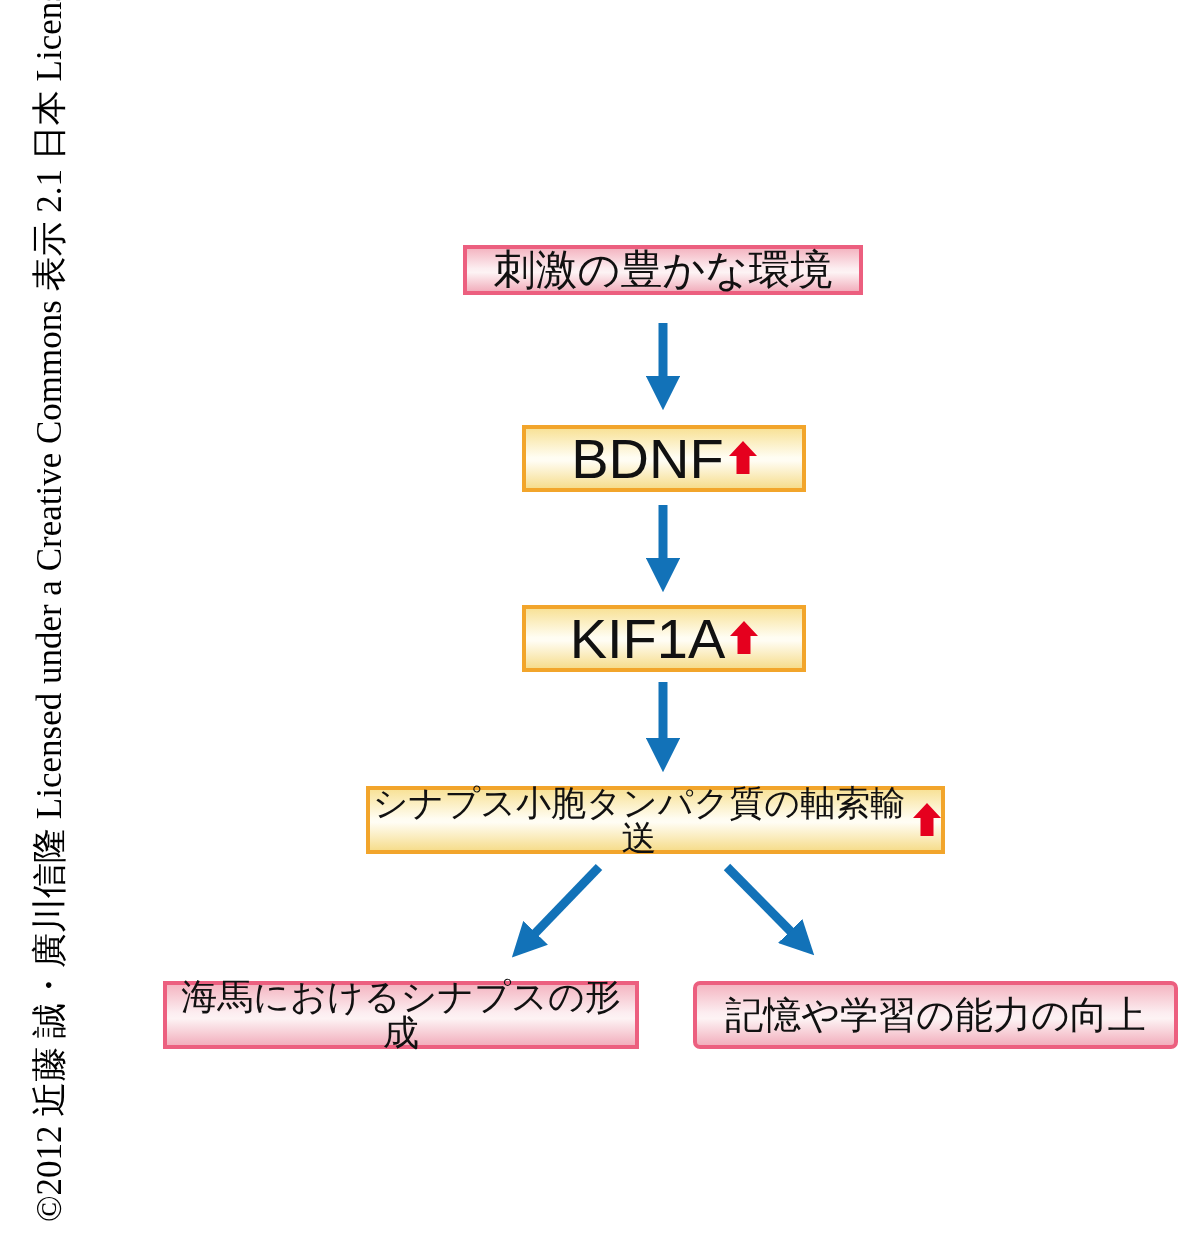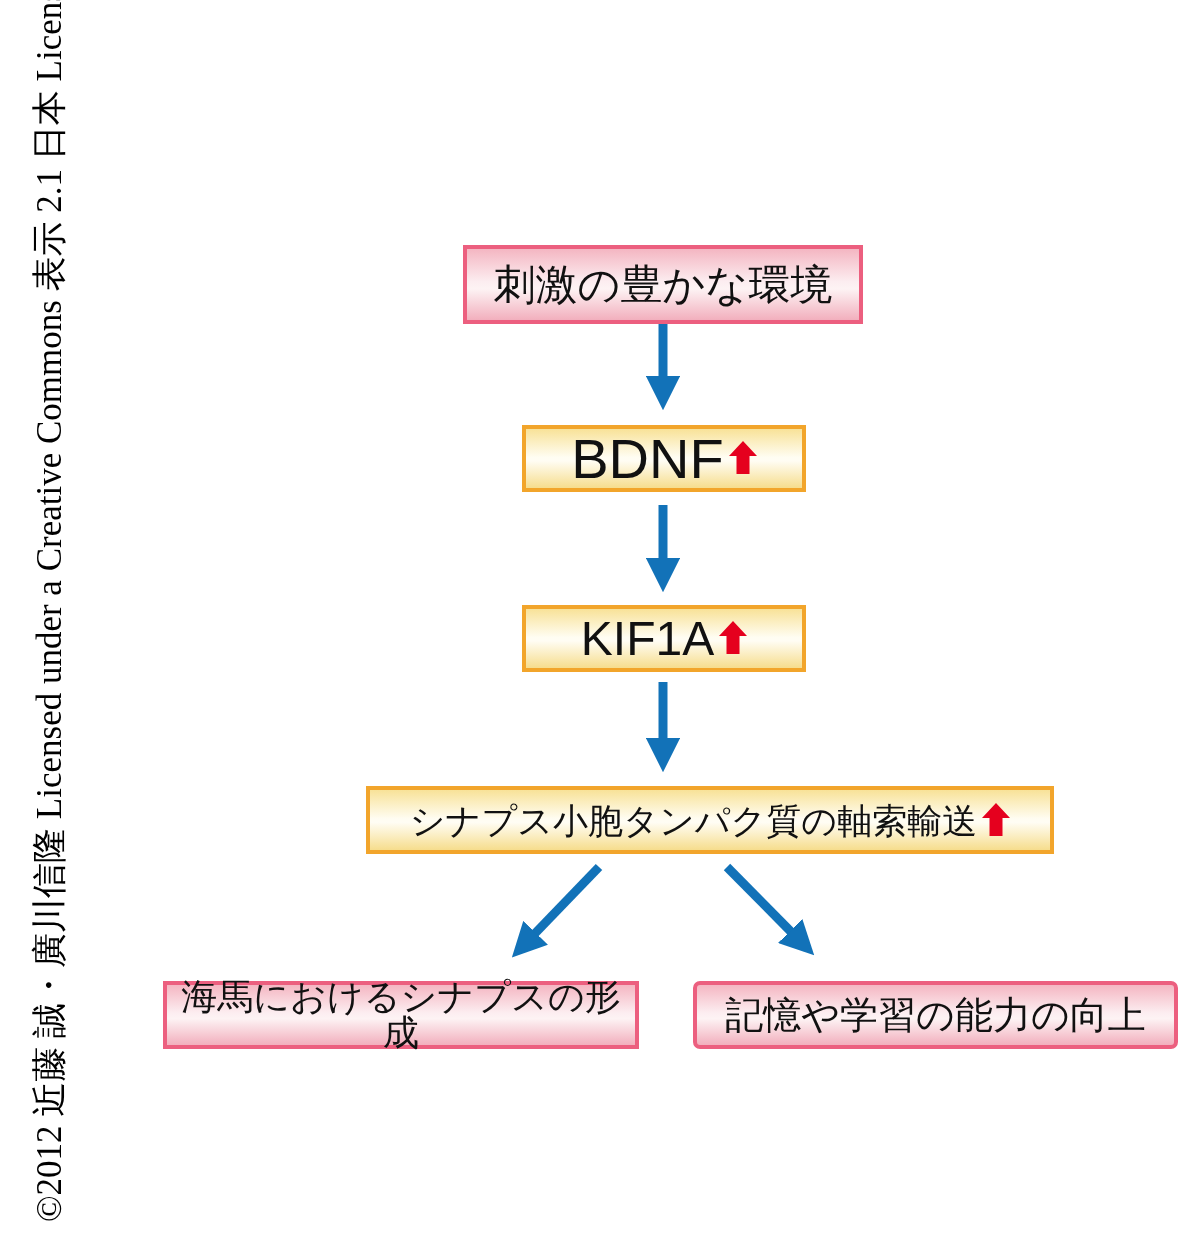--- a/index.html
+++ b/index.html
@@ -54,24 +54,24 @@
     line-height: 1;
   }
   .node.pink {
     border: 4px solid var(--pink-border);
     background: linear-gradient(180deg, #f4b6c2 0%, #fcedf0 46%, #fdf3f4 56%, #f2afbd 100%);
   }
   .node.gold {
     border: 4px solid var(--gold-border);
     background: linear-gradient(180deg, #f8e298 0%, #fffdf2 48%, #fffdf4 54%, #f6dd8d 100%);
   }
-  .node-stimulus  { left: 463px; top: 245px; width: 400px; height: 79px; font-size: 42px; }
+  .node-stimulus  { left: 463px; top: 245px; width: 400px; height: 50px; font-size: 42px; }
   .node-bdnf      { left: 522px; top: 425px; width: 284px; height: 67px; font-size: 56px; }
-  .node-kif1a     { left: 522px; top: 605px; width: 284px; height: 67px; font-size: 48px; }
-  .node-transport { left: 366px; top: 786px; width: 688px; height: 68px; font-size: 35px; }
+  .node-kif1a     { left: 522px; top: 605px; width: 284px; height: 67px; font-size: 56px; }
+  .node-transport { left: 366px; top: 786px; width: 579px; height: 68px; font-size: 35px; }
   .node-synapse   { left: 163px; top: 981px; width: 476px; height: 68px; font-size: 36px; }
   .node-memory    { left: 693px; top: 981px; width: 485px; height: 68px; font-size: 38px; border-radius: 7px; }
 
   .up-arrow {
     width: 28px;
     height: 33px;
     margin-left: 5px;
     flex: 0 0 auto;
     transform: translateY(-1px);
   }

